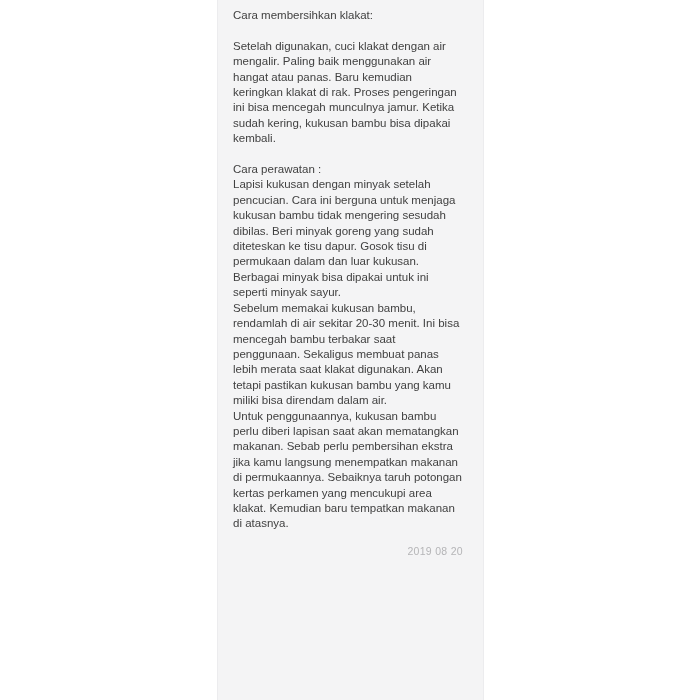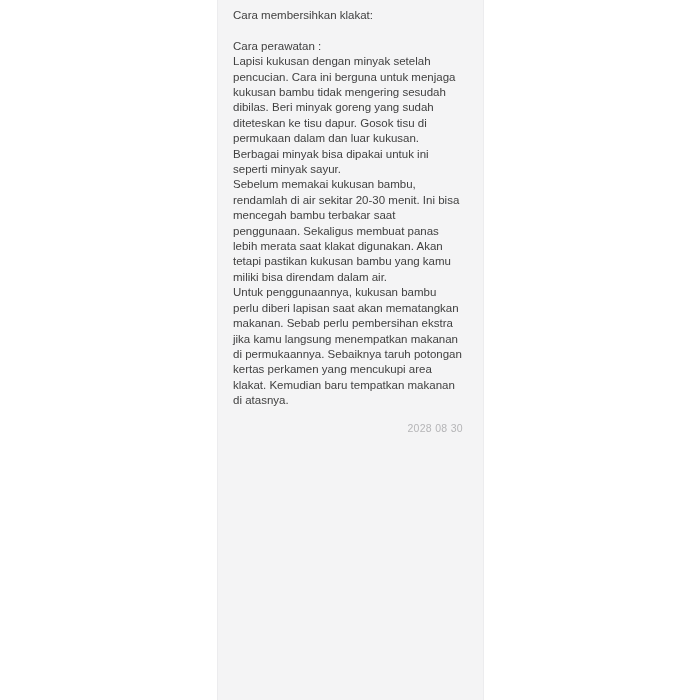--- a/index.html
+++ b/index.html
@@ -44,20 +44,27 @@
     text-align: right;
     letter-spacing: 0.3px;
   }
 </style>
 </head>
 <body>
 
 <div class="canvas">
   <main class="panel">
     <p class="txt">Cara membersihkan klakat:</p>
+    <p class="txt">Setelah digunakan, cuci klakat dengan air
+mengalir. Paling baik menggunakan air
+hangat atau panas. Baru kemudian
+keringkan klakat di rak. Proses pengeringan
+ini bisa mencegah munculnya jamur. Ketika
+sudah kering, kukusan bambu bisa dipakai
+kembali.</p>
     <p class="txt">Cara perawatan :
 Lapisi kukusan dengan minyak setelah
 pencucian. Cara ini berguna untuk menjaga
 kukusan bambu tidak mengering sesudah
 dibilas. Beri minyak goreng yang sudah
 diteteskan ke tisu dapur. Gosok tisu di
 permukaan dalam dan luar kukusan.
 Berbagai minyak bisa dipakai untuk ini
 seperti minyak sayur.
 Sebelum memakai kukusan bambu,
@@ -68,15 +75,15 @@
 tetapi pastikan kukusan bambu yang kamu
 miliki bisa direndam dalam air.
 Untuk penggunaannya, kukusan bambu
 perlu diberi lapisan saat akan mematangkan
 makanan. Sebab perlu pembersihan ekstra
 jika kamu langsung menempatkan makanan
 di permukaannya. Sebaiknya taruh potongan
 kertas perkamen yang mencukupi area
 klakat. Kemudian baru tempatkan makanan
 di atasnya.</p>
-    <div class="timestamp">2028 08 30</div>
+    <div class="timestamp">2019 08 20</div>
   </main>
 </div>
 
 </body></html>

